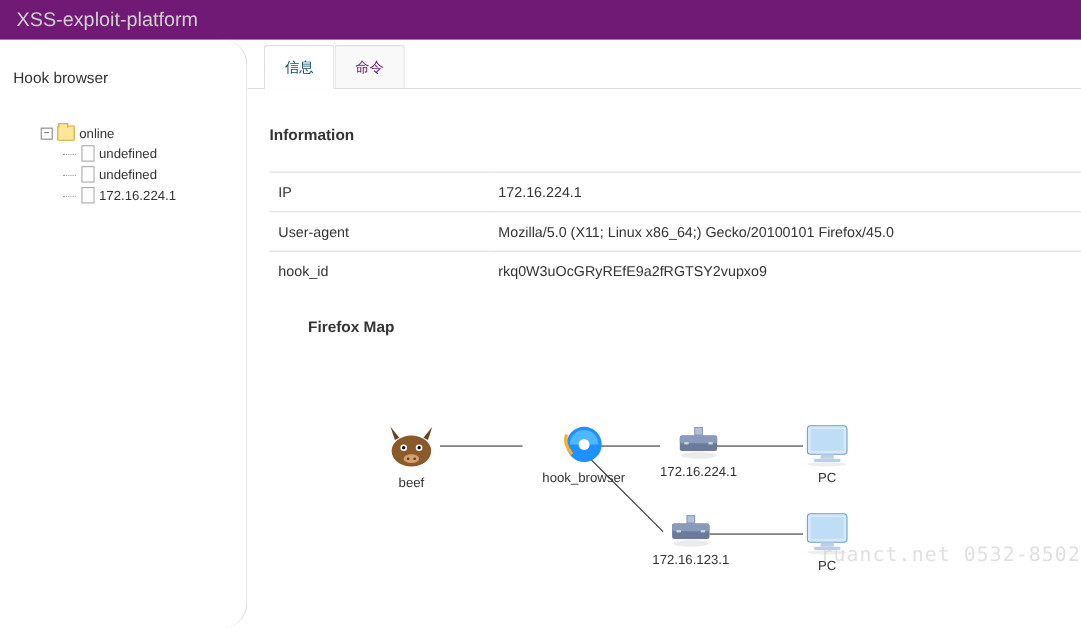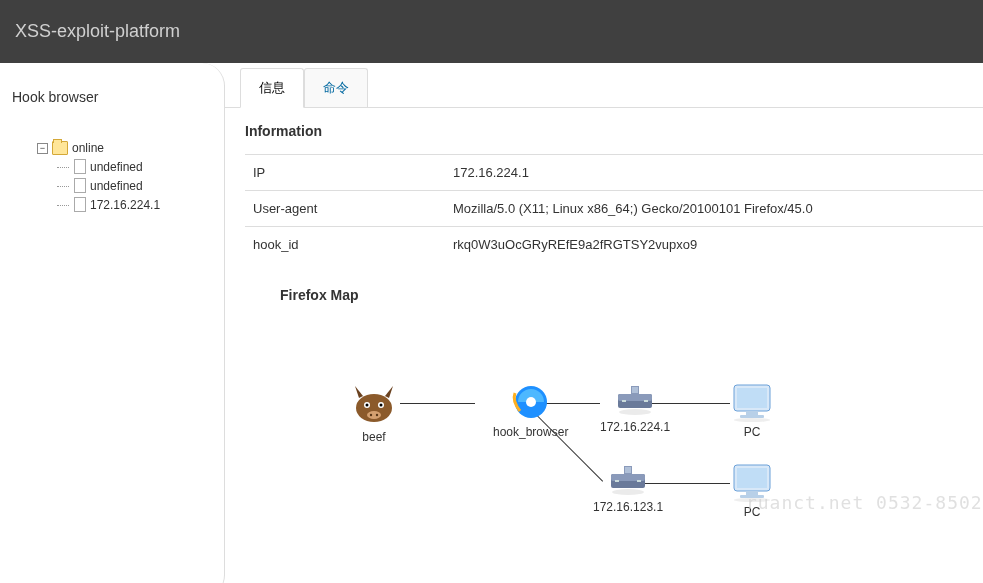--- a/index.html
+++ b/index.html
@@ -10,25 +10,25 @@
     body {
       font-family: Arial, sans-serif;
       font-size: 13px;
       color: #333;
       width: 983px;
       height: 583px;
       overflow: hidden;
       background: #fff;
     }
     .header {
-      background: #404040;
+      background: #701a75;
       color: #d0d0d0;
       padding: 12px 15px;
       font-size: 18px;
-      height: 63px;
+      height: 36px;
       display: flex;
       align-items: center;
     }
     .main-container {
       display: flex;
       height: calc(583px - 48px);
     }
     .sidebar {
       width: 225px;
       border-right: 1px solid #ddd;
@@ -123,41 +123,42 @@
       border: 1px solid #ddd;
       border-bottom: none;
       margin-right: 0;
       cursor: pointer;
       font-size: 13px;
       background: #fff;
       border-radius: 3px 3px 0 0;
       position: relative;
     }
     .tab.active {
-      color: #000000;
+      color: #0c4a6e;
       border-bottom: 1px solid #fff;
       margin-bottom: -1px;
       text-align: right;
     }
     .tab.inactive {
-      color: #0369a1;
+      color: #701a75;
       background: #f9f9f9;
     }
     .info-section {
       padding: 15px 0 0 20px;
     }
     .info-title {
       font-weight: bold;
       font-size: 14px;
       padding-bottom: 10px;
+      margin-top: 18px;
     }
     .info-table {
       width: 100%;
       border-collapse: collapse;
-      margin-top: 5px;
+      margin-top: 16px;
     }
     .info-table td {
       padding: 10px 8px;
       border-top: 1px solid #ddd;
       font-size: 13px;
     }
     .info-table td:first-child {
       width: 200px;
     }
     .network-title {

